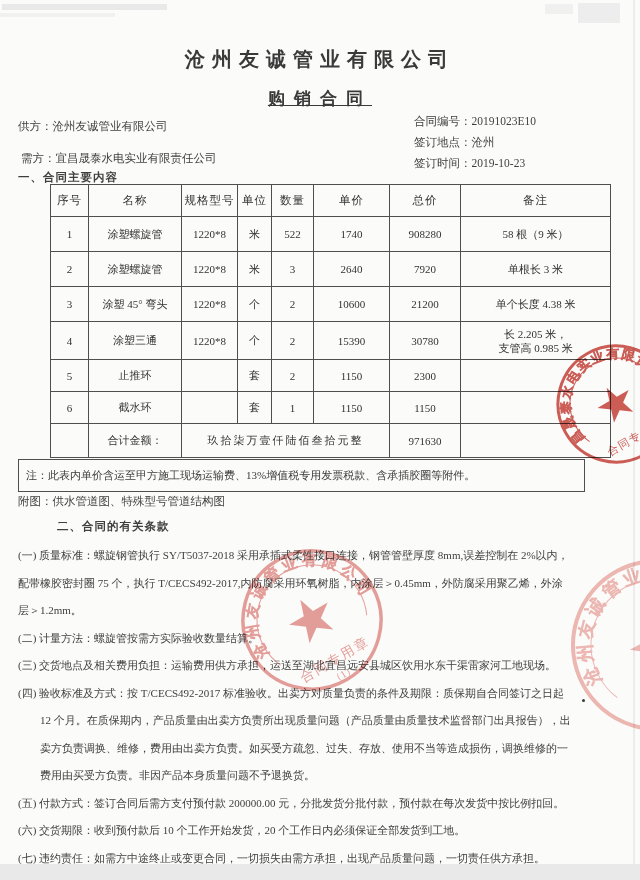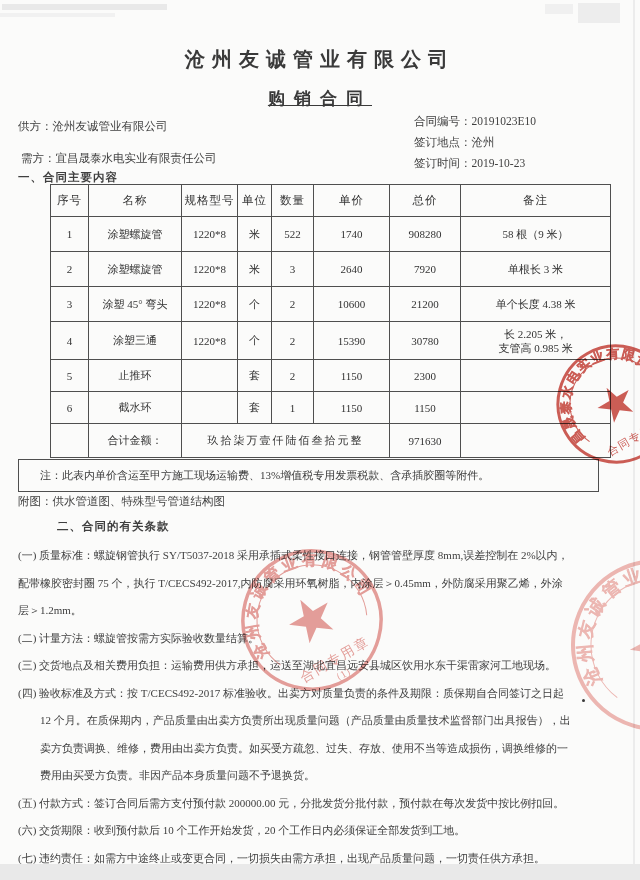--- a/index.html
+++ b/index.html
@@ -42,21 +42,21 @@
     padding:0 2px;font-weight:normal;overflow:hidden;
   }
   table.items th{font-size:11.5px;letter-spacing:1px;}
   tr.hdr{height:32px;} tr.r-std{height:35px;} tr.r-tall{height:38px;} tr.r-sm{height:32px;} tr.r-total{height:34px;}
   td.remark{white-space:pre-line;line-height:14px;}
   td.words{letter-spacing:2px;}
 
   .note-box{
     position:absolute;top:459px;left:18px;width:558px;height:31px;
     border:1px solid #4f4f4f;font-size:11px;line-height:31px;
-    padding-left:21px;white-space:nowrap;color:#3a3a3a;
+    padding-left:7px;white-space:nowrap;color:#3a3a3a;
   }
   .attachment-line{top:494px;left:18px;}
   .section2-title{top:519px;left:18px;font-weight:600;letter-spacing:1px;margin-left:39px;}
 
   .clauses{position:absolute;top:542px;left:18px;width:600px;font-size:11px;color:#3e3e3e;}
   .clause-line{height:27.5px;line-height:27.5px;white-space:nowrap;}
   .clause-line.indent{padding-left:22px;}
 
   
   .stamp{position:absolute;mix-blend-mode:multiply;filter:blur(0.35px);pointer-events:none;}

